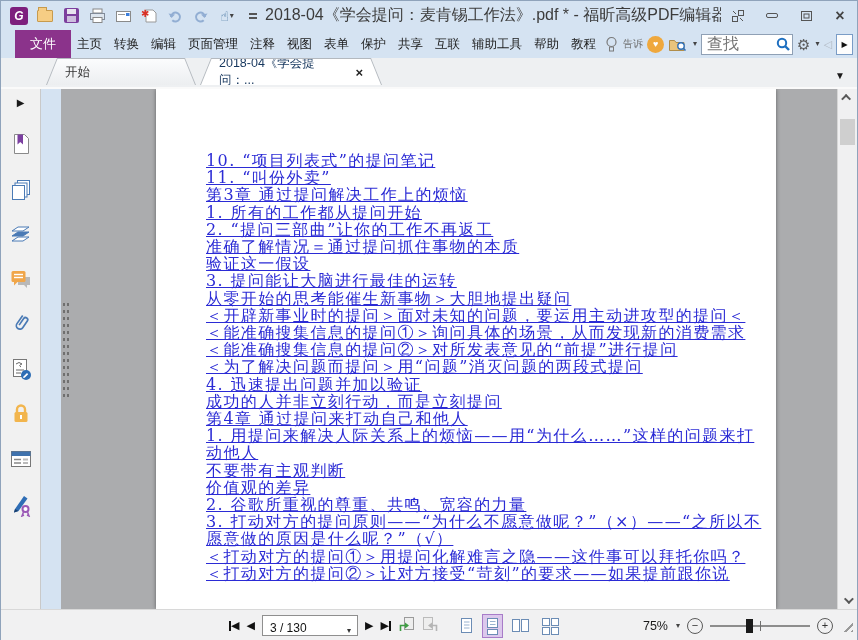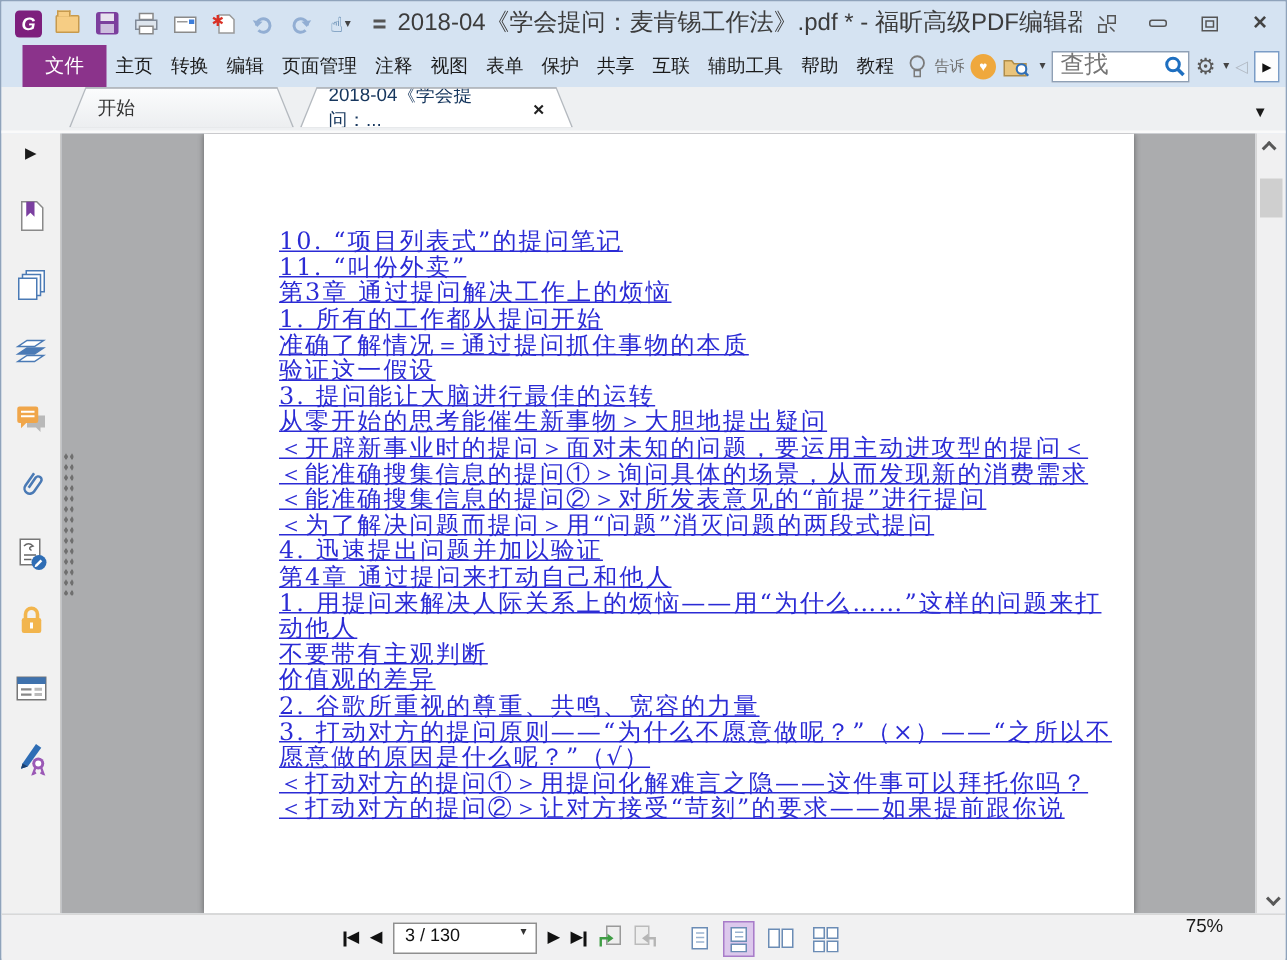--- a/index.html
+++ b/index.html
@@ -48,46 +48,46 @@
   .tab-start .tab-inner { background:linear-gradient(#fbfcfd,#eceef0); color:#333; width:148px; }
   .tab-doc .tab-inner { background:#fff; color:#17375e; width:180px; justify-content:space-between; }
   .tab-close { color:#222; font-size:13px; font-weight:bold; margin-left:8px; }
   .tab-overflow { position:absolute; right:12px; bottom:6px; color:#1a1a1a; font-size:10px; }
 
   
   .main { position:relative; display:flex; height:520px; }
   .sidebar { width:40px; background:#f1f1f1; border-right:1px solid #c9c9c9; display:flex; flex-direction:column; align-items:center; }
   .sb-expand { margin:8px 0 24px 0; color:#1a1a1a; font-size:10px; }
   .sb-icon { width:24px; height:24px; margin-bottom:21px; display:flex; align-items:center; justify-content:center; }
-  .canvas { position:relative; flex:1; background:#abacae; overflow:hidden; }
+  .canvas { position:relative; flex:1; background:#abacae; overflow:hidden;margin-left:20px; }
   .splitter-dots { position:absolute; left:1px; top:212px; width:7px; height:96px;
     background-image:radial-gradient(#6f6f6f 1px, transparent 1.2px); background-size:4px 7px; }
   .page { position:absolute; left:95px; top:0; width:620px; height:520px; background:#fff; box-shadow:0 0 4px rgba(0,0,0,.45); }
   .page-content { padding:63px 10px 0 50px; line-height:17.2px; font-family:"DejaVu Serif","Liberation Serif",serif; }
   .doc-line { color:#2b2bd5; text-decoration:underline; font-size:16px; letter-spacing:1.4px; white-space:nowrap; overflow:hidden; width:562px; }
   .scrollbar { width:20px; background:#f0f0f1; border-left:1px solid #d6d6d6; position:relative; }
   .sb-up,.sb-down { position:absolute; left:0; width:19px; height:17px; display:flex; align-items:center; justify-content:center; }
   .sb-up { top:0; } .sb-down { bottom:0; }
   .chev { width:7px; height:7px; border-left:2px solid #585858; border-top:2px solid #585858; }
   .chev.up { transform:rotate(45deg) translateY(2px); }
   .chev.down { transform:rotate(225deg) translateY(2px); }
   .sb-thumb { position:absolute; left:2px; top:30px; width:15px; height:26px; background:#cfcfcf; }
 
   
   .statusbar { position:relative; height:32px; background:#f1f1f2; border-top:1px solid #d8d8d8; }
   .nav-cluster { position:absolute; left:228px; top:0; height:100%; display:flex; align-items:center; gap:7px; }
   .pg-tri { color:#111; font-size:11px; line-height:1; display:flex; align-items:center; }
   .pg-bar { display:inline-block; width:2px; height:10px; background:#111; }
-  .page-box { width:96px; height:21px; background:#fff; border:1px solid #8f8f8f; display:flex; align-items:flex-start; }
+  .page-box { width:96px; height:21px; background:#fff; border:1px solid #8f8f8f; display:flex; align-items:flex-end; }
   .page-box .pv { flex:1; padding-left:7px; font-size:12px; color:#111; }
   .page-box .pb-caret { width:16px; text-align:center; color:#333; font-size:8px; }
   .view-group { display:flex; align-items:center; gap:5px; margin-left:10px; }
   .vm { display:inline-flex; padding:2px; border:1px solid transparent; }
   .vm.selected { background:#dcc8ec; border-color:#a87cc9; }
-  .zoom-cluster { position:absolute; right:4px; top:0; height:100%; display:flex; align-items:center; gap:23px;flex-direction:column; }
+  .zoom-cluster { position:absolute; right:4px; top:0; height:100%; display:flex; align-items:center; gap:7px; }
   .zoom-label { font-size:12.5px; color:#1a1a1a; }
   .circle-btn { width:16px; height:16px; border:1px solid #5a5a5a; border-radius:50%; color:#333; display:flex; align-items:center; justify-content:center; font-size:11px; line-height:1; }
   .zoom-slider { position:relative; width:100px; height:16px; }
   .zs-line { position:absolute; left:0; right:0; top:7px; height:2px; background:#8d8d8d; }
   .zs-tick { position:absolute; left:50%; top:3px; width:1px; height:10px; background:#6f6f6f; }
   .zs-thumb { position:absolute; left:36%; top:1px; width:7px; height:14px; background:#1a1a1a; }
   .grip { width:13px; height:13px; background:repeating-linear-gradient(135deg, transparent 0 3px, #9a9a9a 3px 4.5px); clip-path:polygon(100% 0, 100% 100%, 0 100%); }
 </style>
 </head>
 <body>
@@ -312,29 +312,31 @@
     </div>
 
     <div class="canvas">
       <div class="splitter-dots"></div>
       <div class="page">
         <div class="page-content">
             <div class="doc-line">10. “项目列表式”的提问笔记</div>
             <div class="doc-line">11. “叫份外卖”</div>
             <div class="doc-line">第3章 通过提问解决工作上的烦恼</div>
             <div class="doc-line">1. 所有的工作都从提问开始</div>
+            <div class="doc-line">2. “提问三部曲”让你的工作不再返工</div>
             <div class="doc-line">准确了解情况＝通过提问抓住事物的本质</div>
             <div class="doc-line">验证这一假设</div>
             <div class="doc-line">3. 提问能让大脑进行最佳的运转</div>
             <div class="doc-line">从零开始的思考能催生新事物＞大胆地提出疑问</div>
             <div class="doc-line">＜开辟新事业时的提问＞面对未知的问题，要运用主动进攻型的提问＜</div>
             <div class="doc-line">＜能准确搜集信息的提问①＞询问具体的场景，从而发现新的消费需求</div>
             <div class="doc-line">＜能准确搜集信息的提问②＞对所发表意见的“前提”进行提问</div>
             <div class="doc-line">＜为了解决问题而提问＞用“问题”消灭问题的两段式提问</div>
             <div class="doc-line">4. 迅速提出问题并加以验证</div>
+            <div class="doc-line">成功的人并非立刻行动，而是立刻提问</div>
             <div class="doc-line">第4章 通过提问来打动自己和他人</div>
             <div class="doc-line">1. 用提问来解决人际关系上的烦恼——用“为什么……”这样的问题来打</div>
             <div class="doc-line">动他人</div>
             <div class="doc-line">不要带有主观判断</div>
             <div class="doc-line">价值观的差异</div>
             <div class="doc-line">2. 谷歌所重视的尊重、共鸣、宽容的力量</div>
             <div class="doc-line">3. 打动对方的提问原则——“为什么不愿意做呢？”（×）——“之所以不</div>
             <div class="doc-line">愿意做的原因是什么呢？”（√）</div>
             <div class="doc-line">＜打动对方的提问①＞用提问化解难言之隐——这件事可以拜托你吗？</div>
             <div class="doc-line">＜打动对方的提问②＞让对方接受“苛刻”的要求——如果提前跟你说</div>

